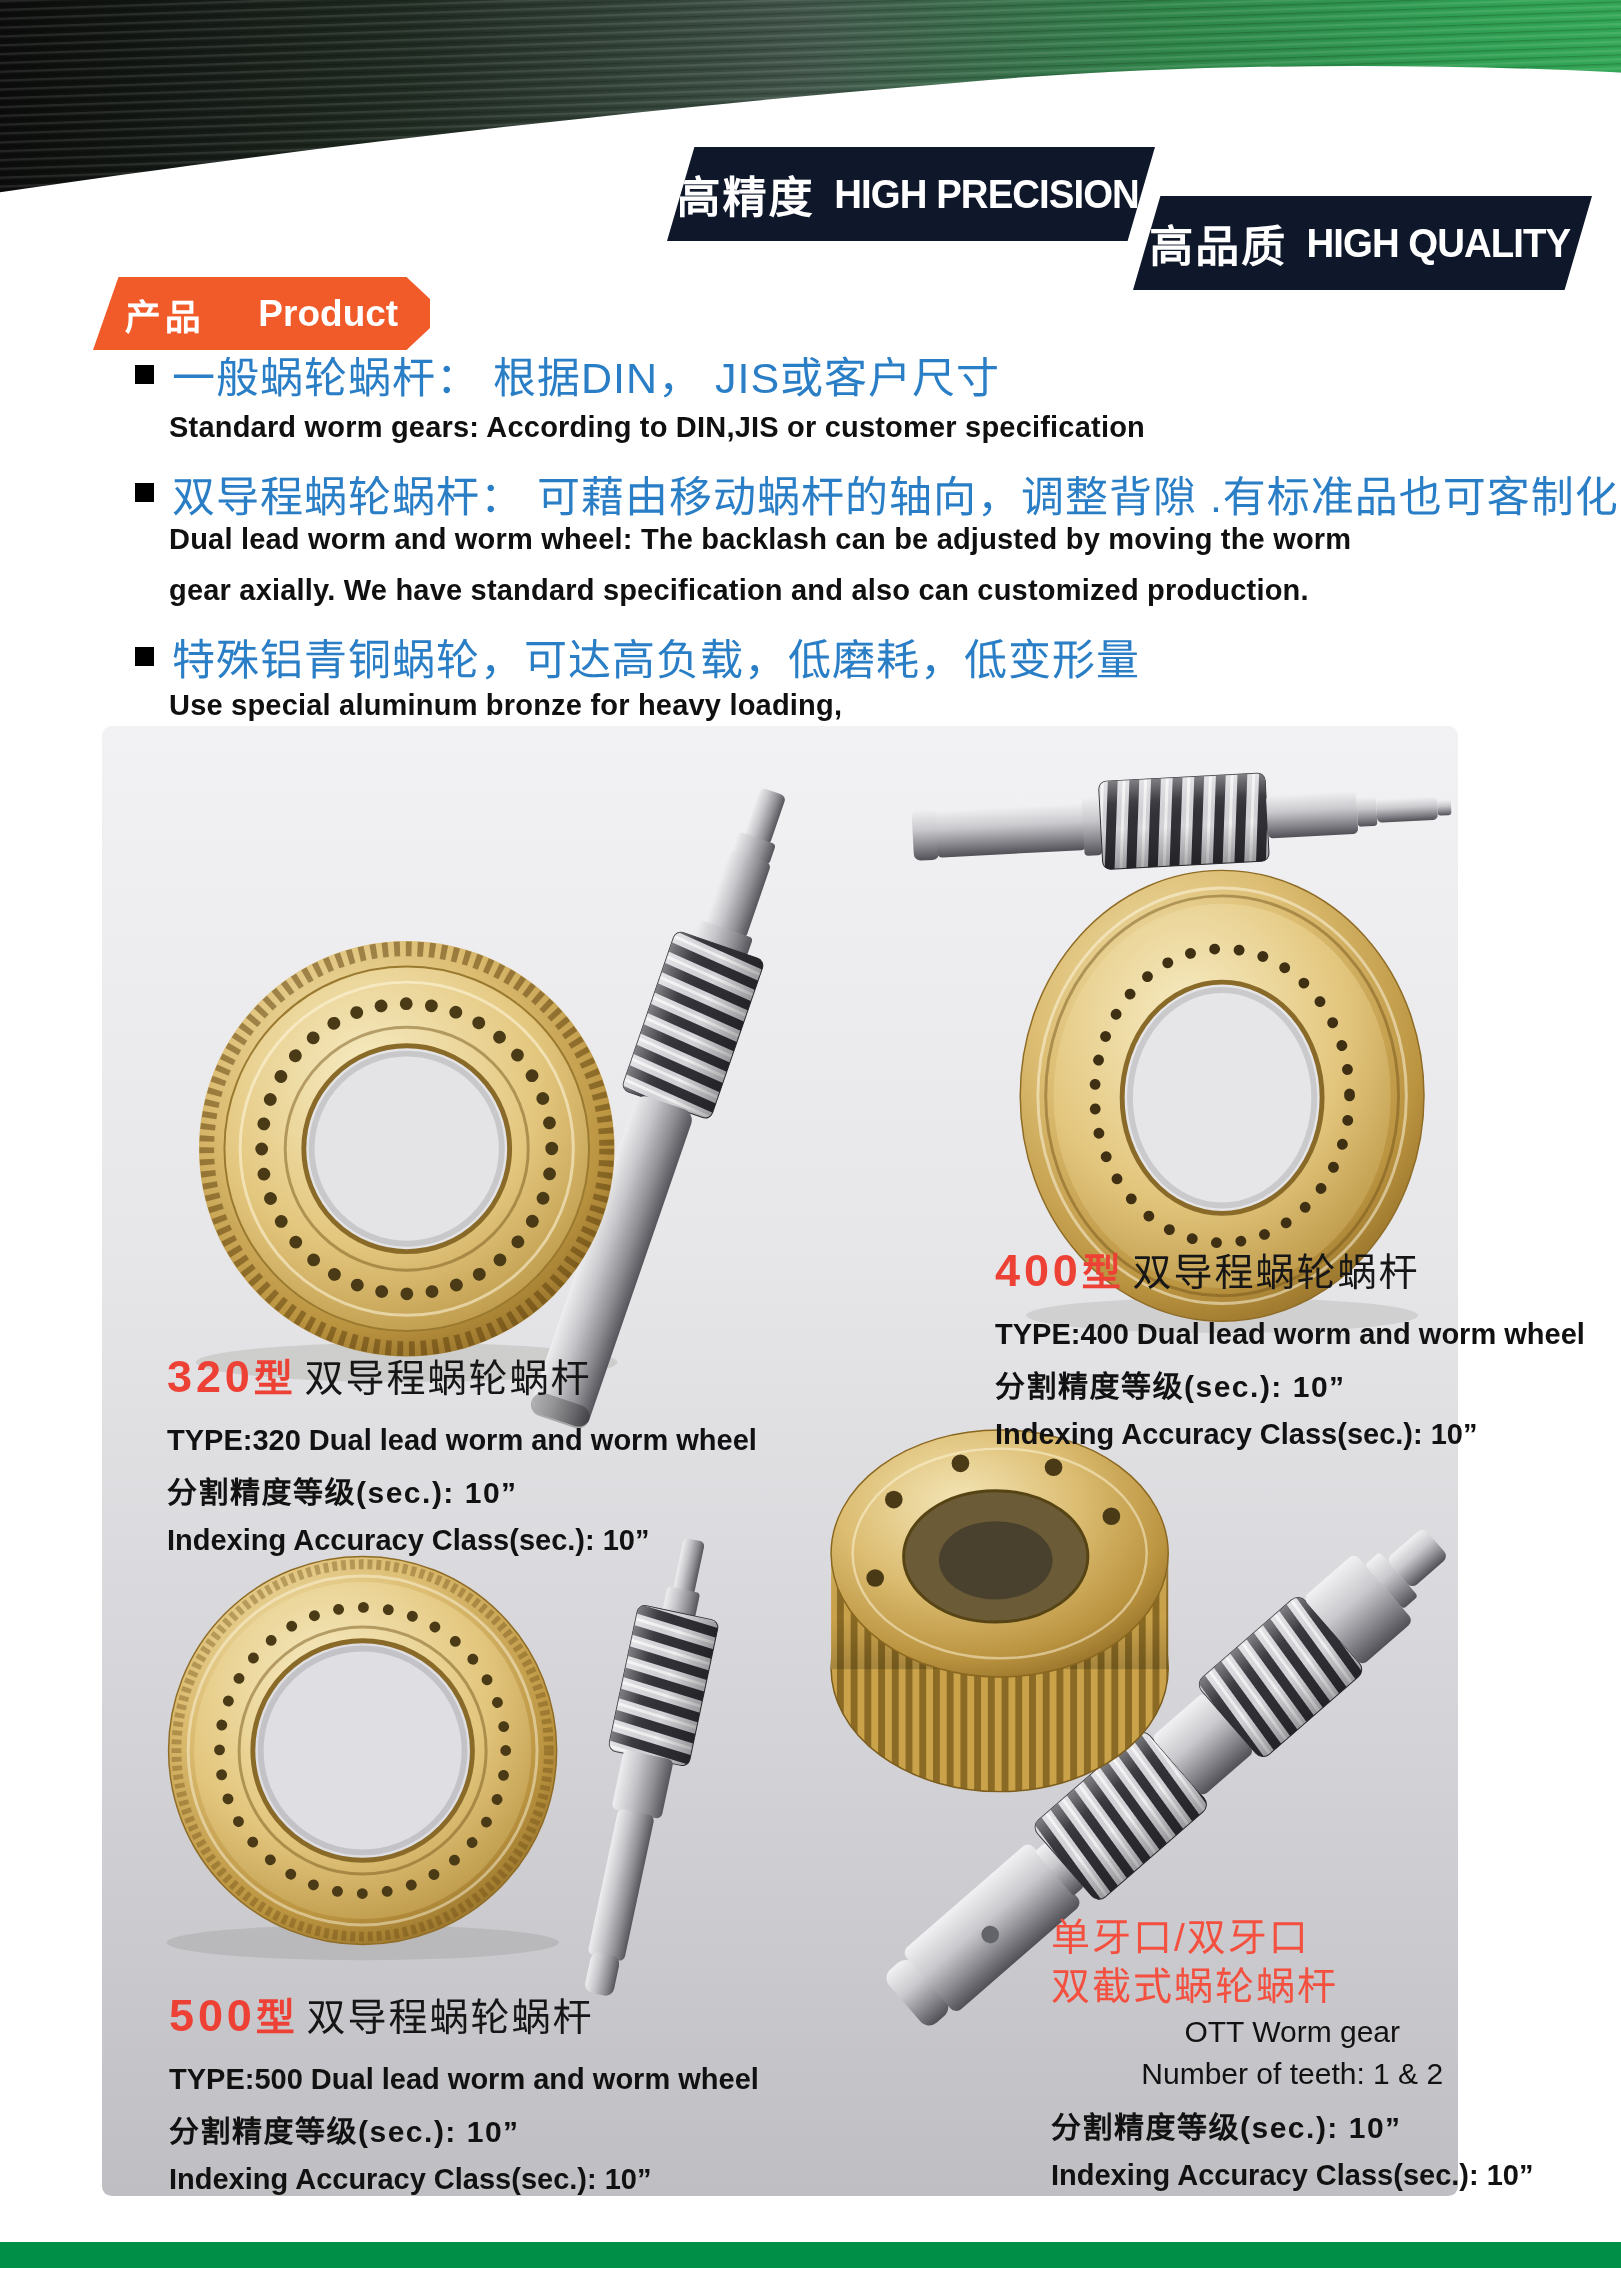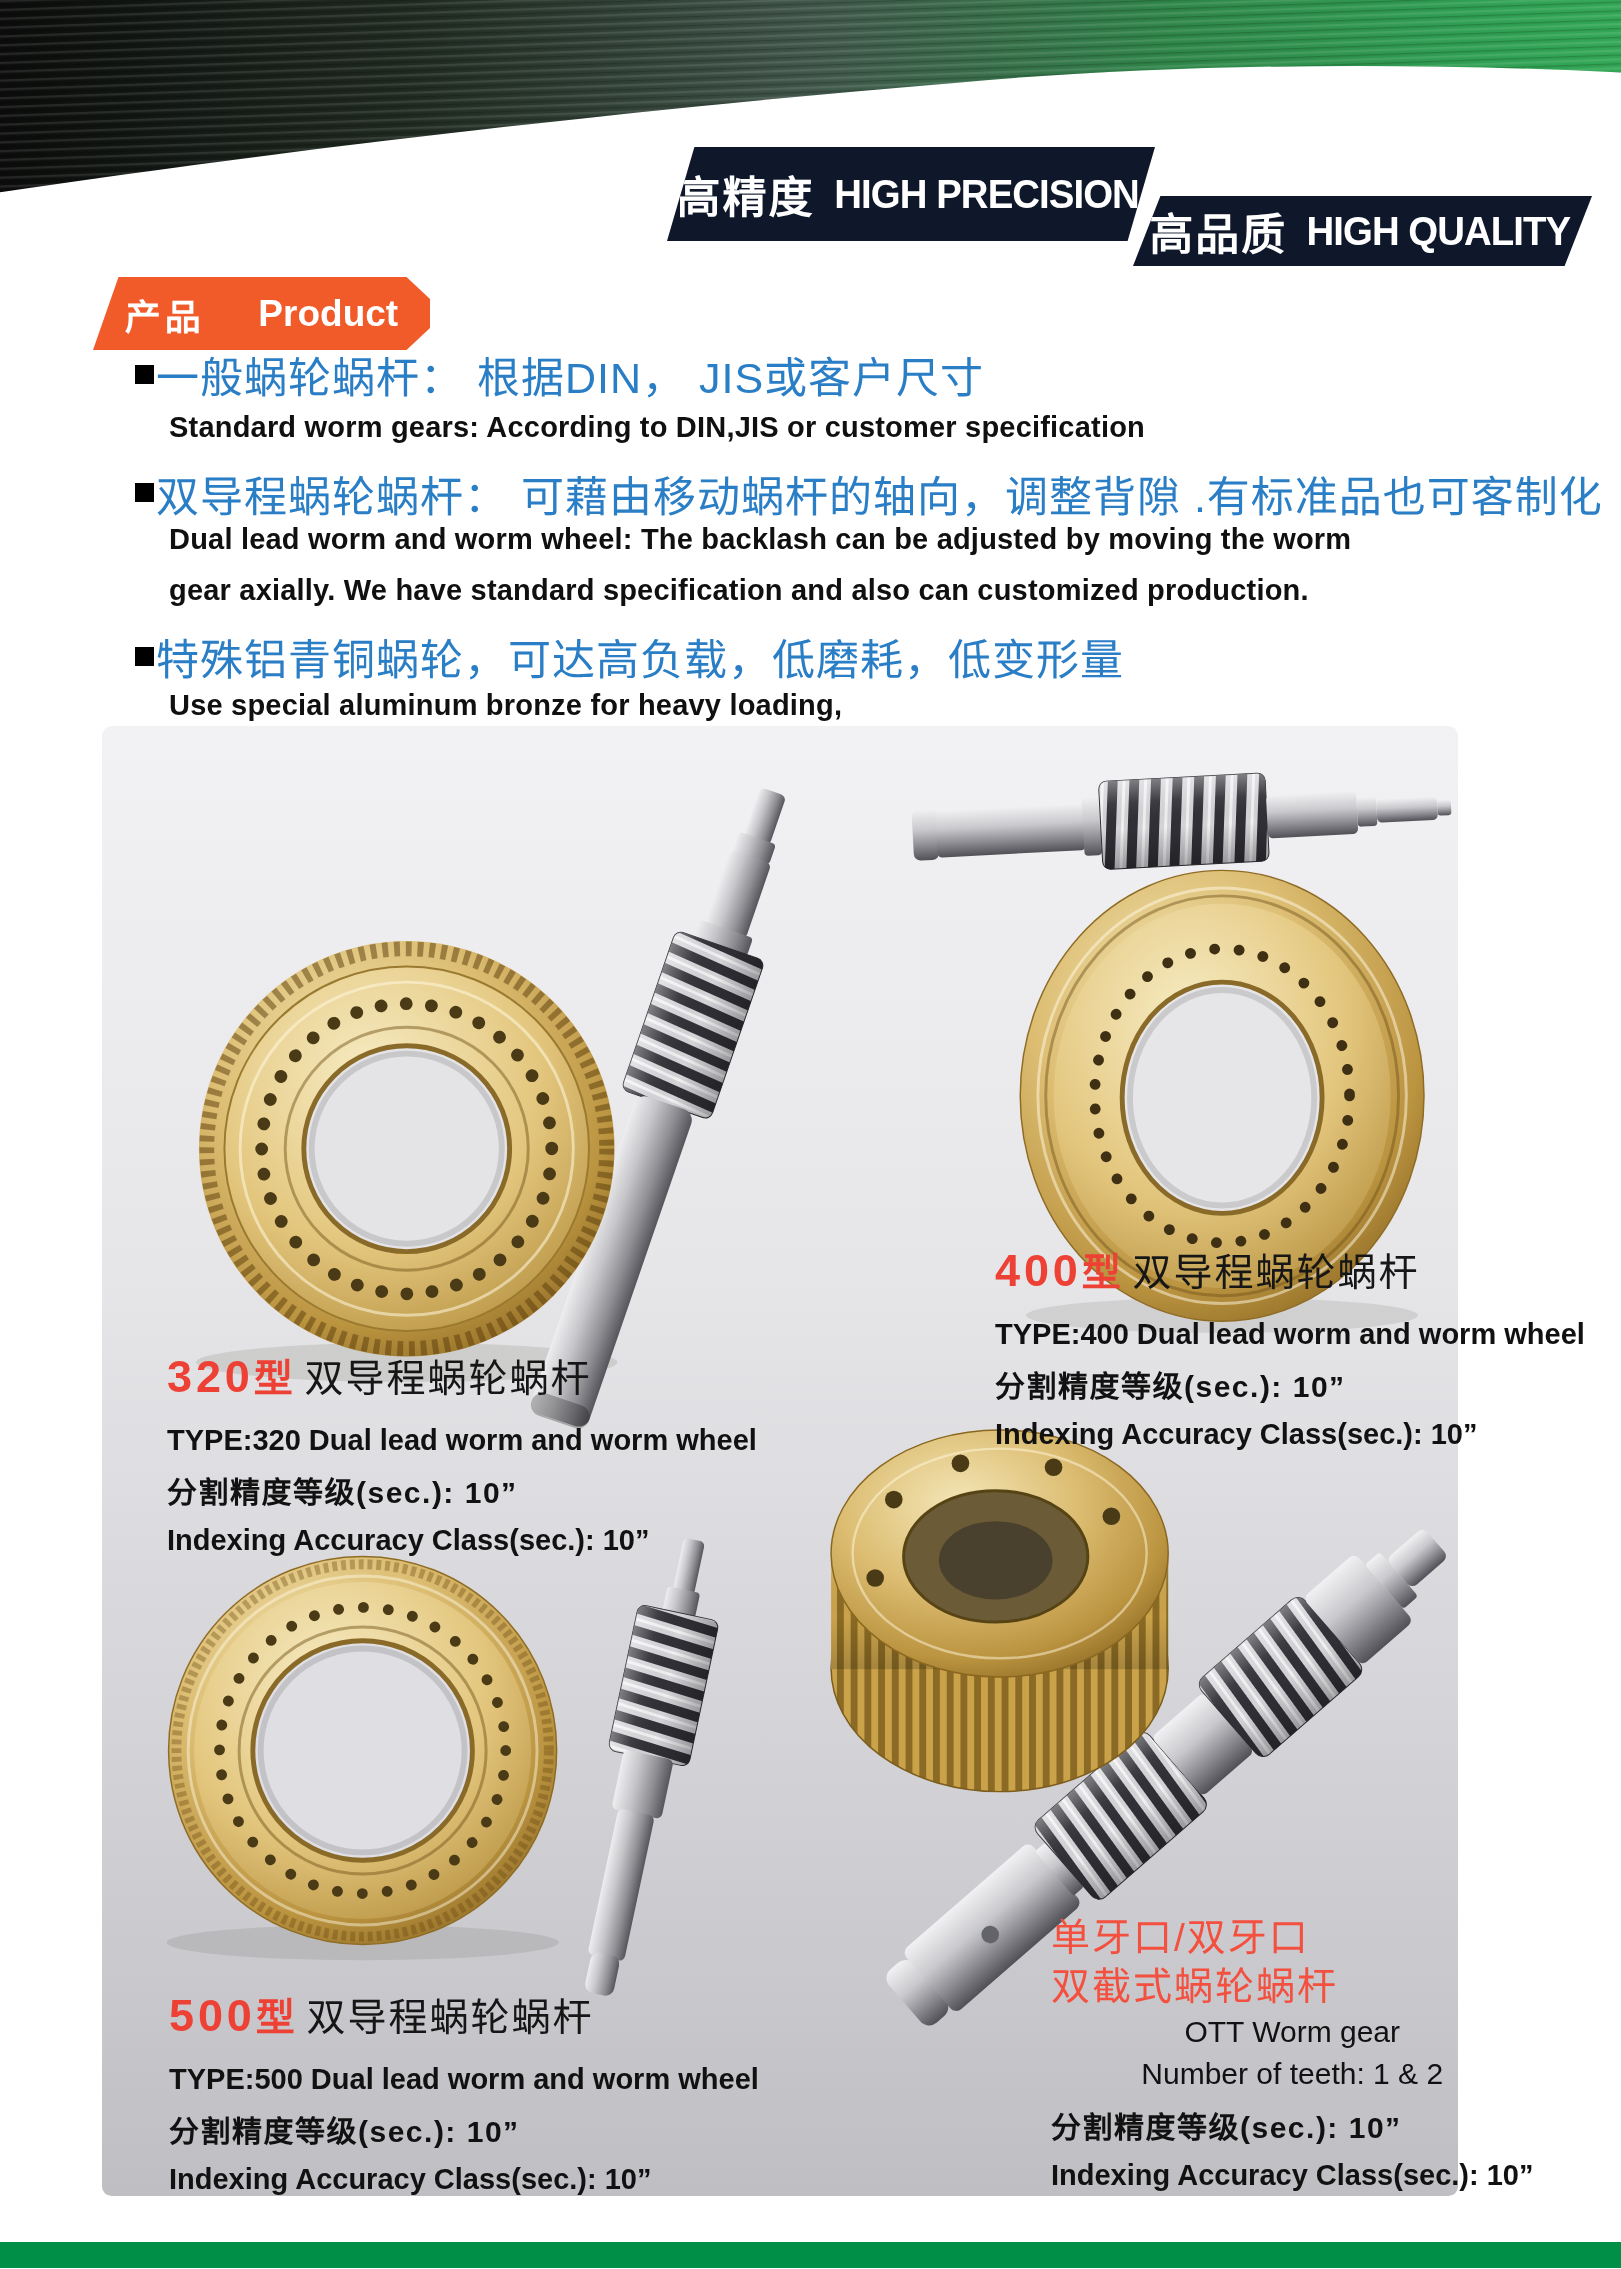--- a/index.html
+++ b/index.html
@@ -14,36 +14,36 @@
 
   
   .banner{
     position:absolute;display:flex;align-items:center;justify-content:center;
     gap:13.7px;color:#fff;background:#0f172a;white-space:nowrap;
   }
   .banner .zh{font-size:44px;font-weight:700;letter-spacing:2px;}
   .banner .en{font-size:40px;font-weight:700;letter-spacing:-1px;transform:scaleX(.96);}
   #banner-precision{left:667px;top:147px;width:488px;height:94px;
     clip-path:polygon(27.4px 0,100% 0,calc(100% - 27.4px) 100%,0 100%);}
-  #banner-quality{left:1133px;top:196px;width:459px;height:70px;
+  #banner-quality{left:1133px;top:196px;width:459px;height:94px;
     clip-path:polygon(27.4px 0,100% 0,calc(100% - 27.4px) 100%,0 100%);}
 
   
   #section-label{
     left:93px;top:277px;width:337px;height:73px;background:#f15a29;color:#fff;
     display:flex;align-items:center;justify-content:center;gap:12.7px;
     clip-path:polygon(25.5px 0,calc(100% - 23.5px) 0,100% 30%,100% 70%,calc(100% - 23.5px) 100%,0 100%);
     font-weight:700;white-space:nowrap;
   }
   #section-label .zh{font-size:36px;letter-spacing:3.9px;}
   #section-label .en{font-size:37px;margin-left:41px;}
 
   
   .bullet-sq{position:absolute;left:135px;width:18.6px;height:18.6px;background:#000;}
-  .zh-head{position:absolute;left:156px;color:#2a7ec6;font-size:43px;font-weight:500;
+  .zh-head{position:absolute;left:172px;color:#2a7ec6;font-size:43px;font-weight:500;
     letter-spacing:1px;white-space:nowrap;}
   .en-line{position:absolute;left:169px;color:#101010;font-size:29px;font-weight:700;
     white-space:nowrap;letter-spacing:0.2px;}
 
   
   #photo-panel{
     left:102px;top:726px;width:1356px;height:1470px;border-radius:9.8px;
     background:linear-gradient(180deg,#f2f2f4 0%,#e7e7ea 35%,#d3d3d7 70%,#bebec3 100%);
   }
   #photos-svg{left:0;top:0;pointer-events:none;}

